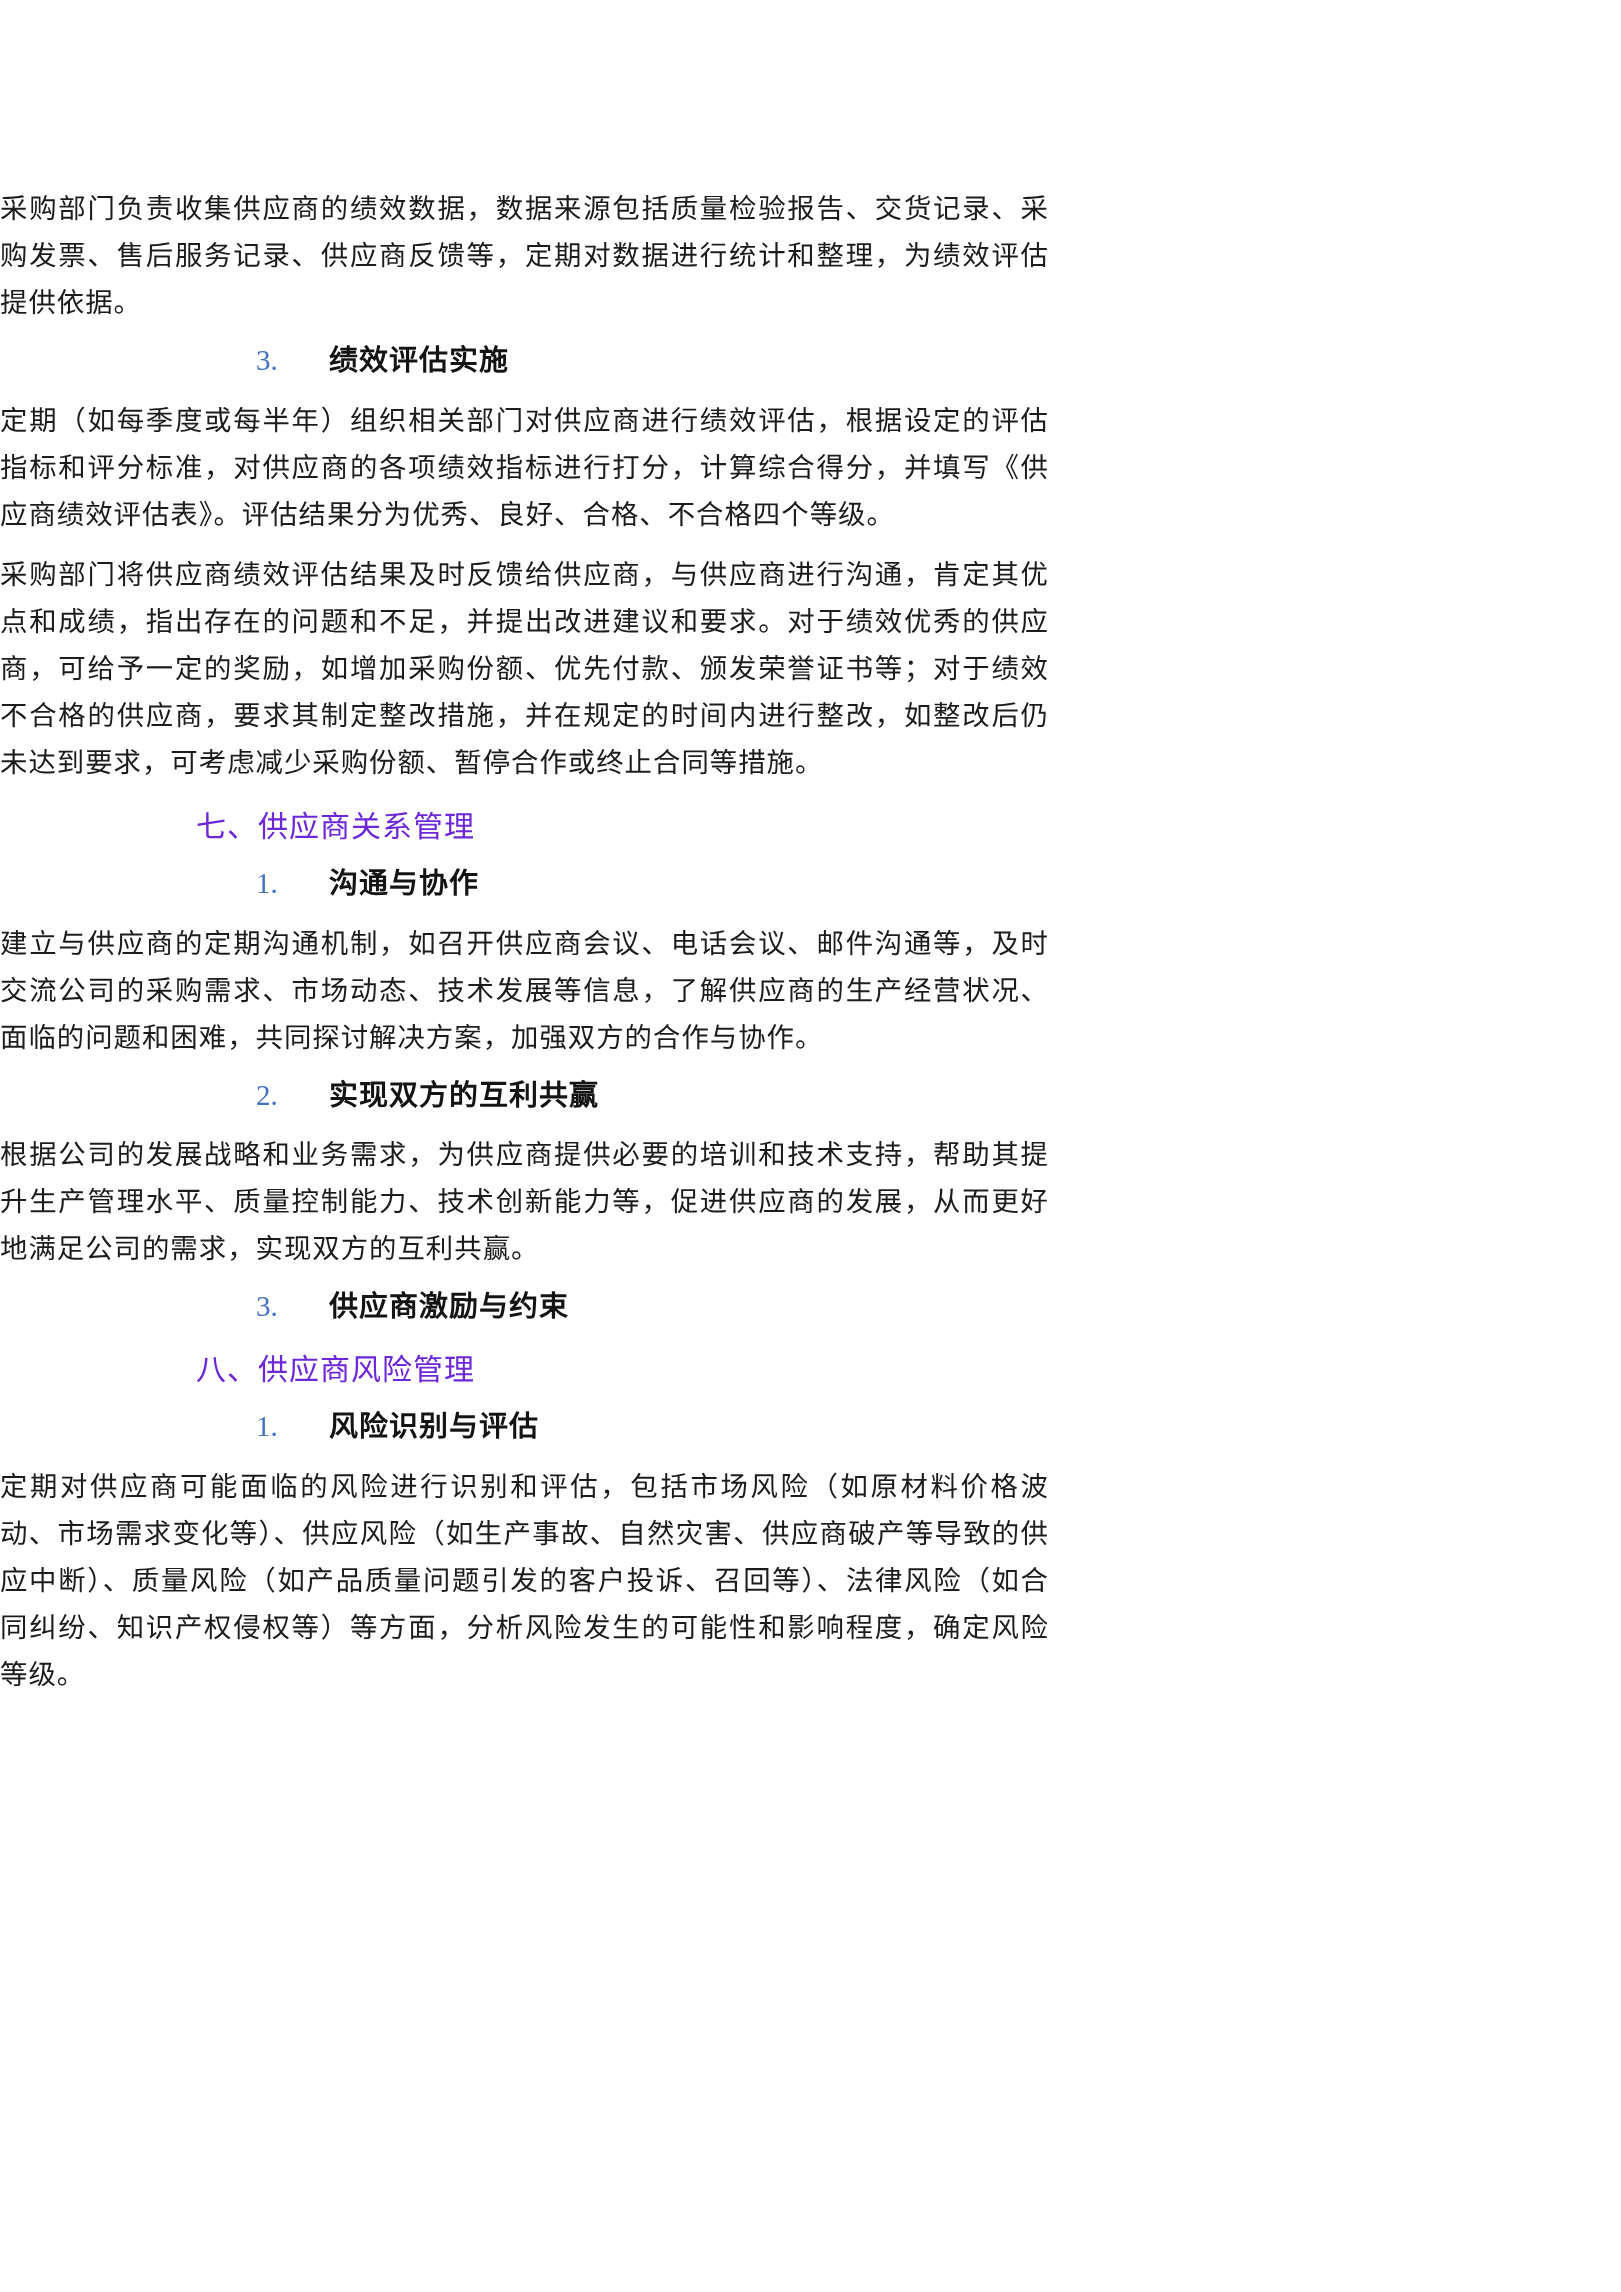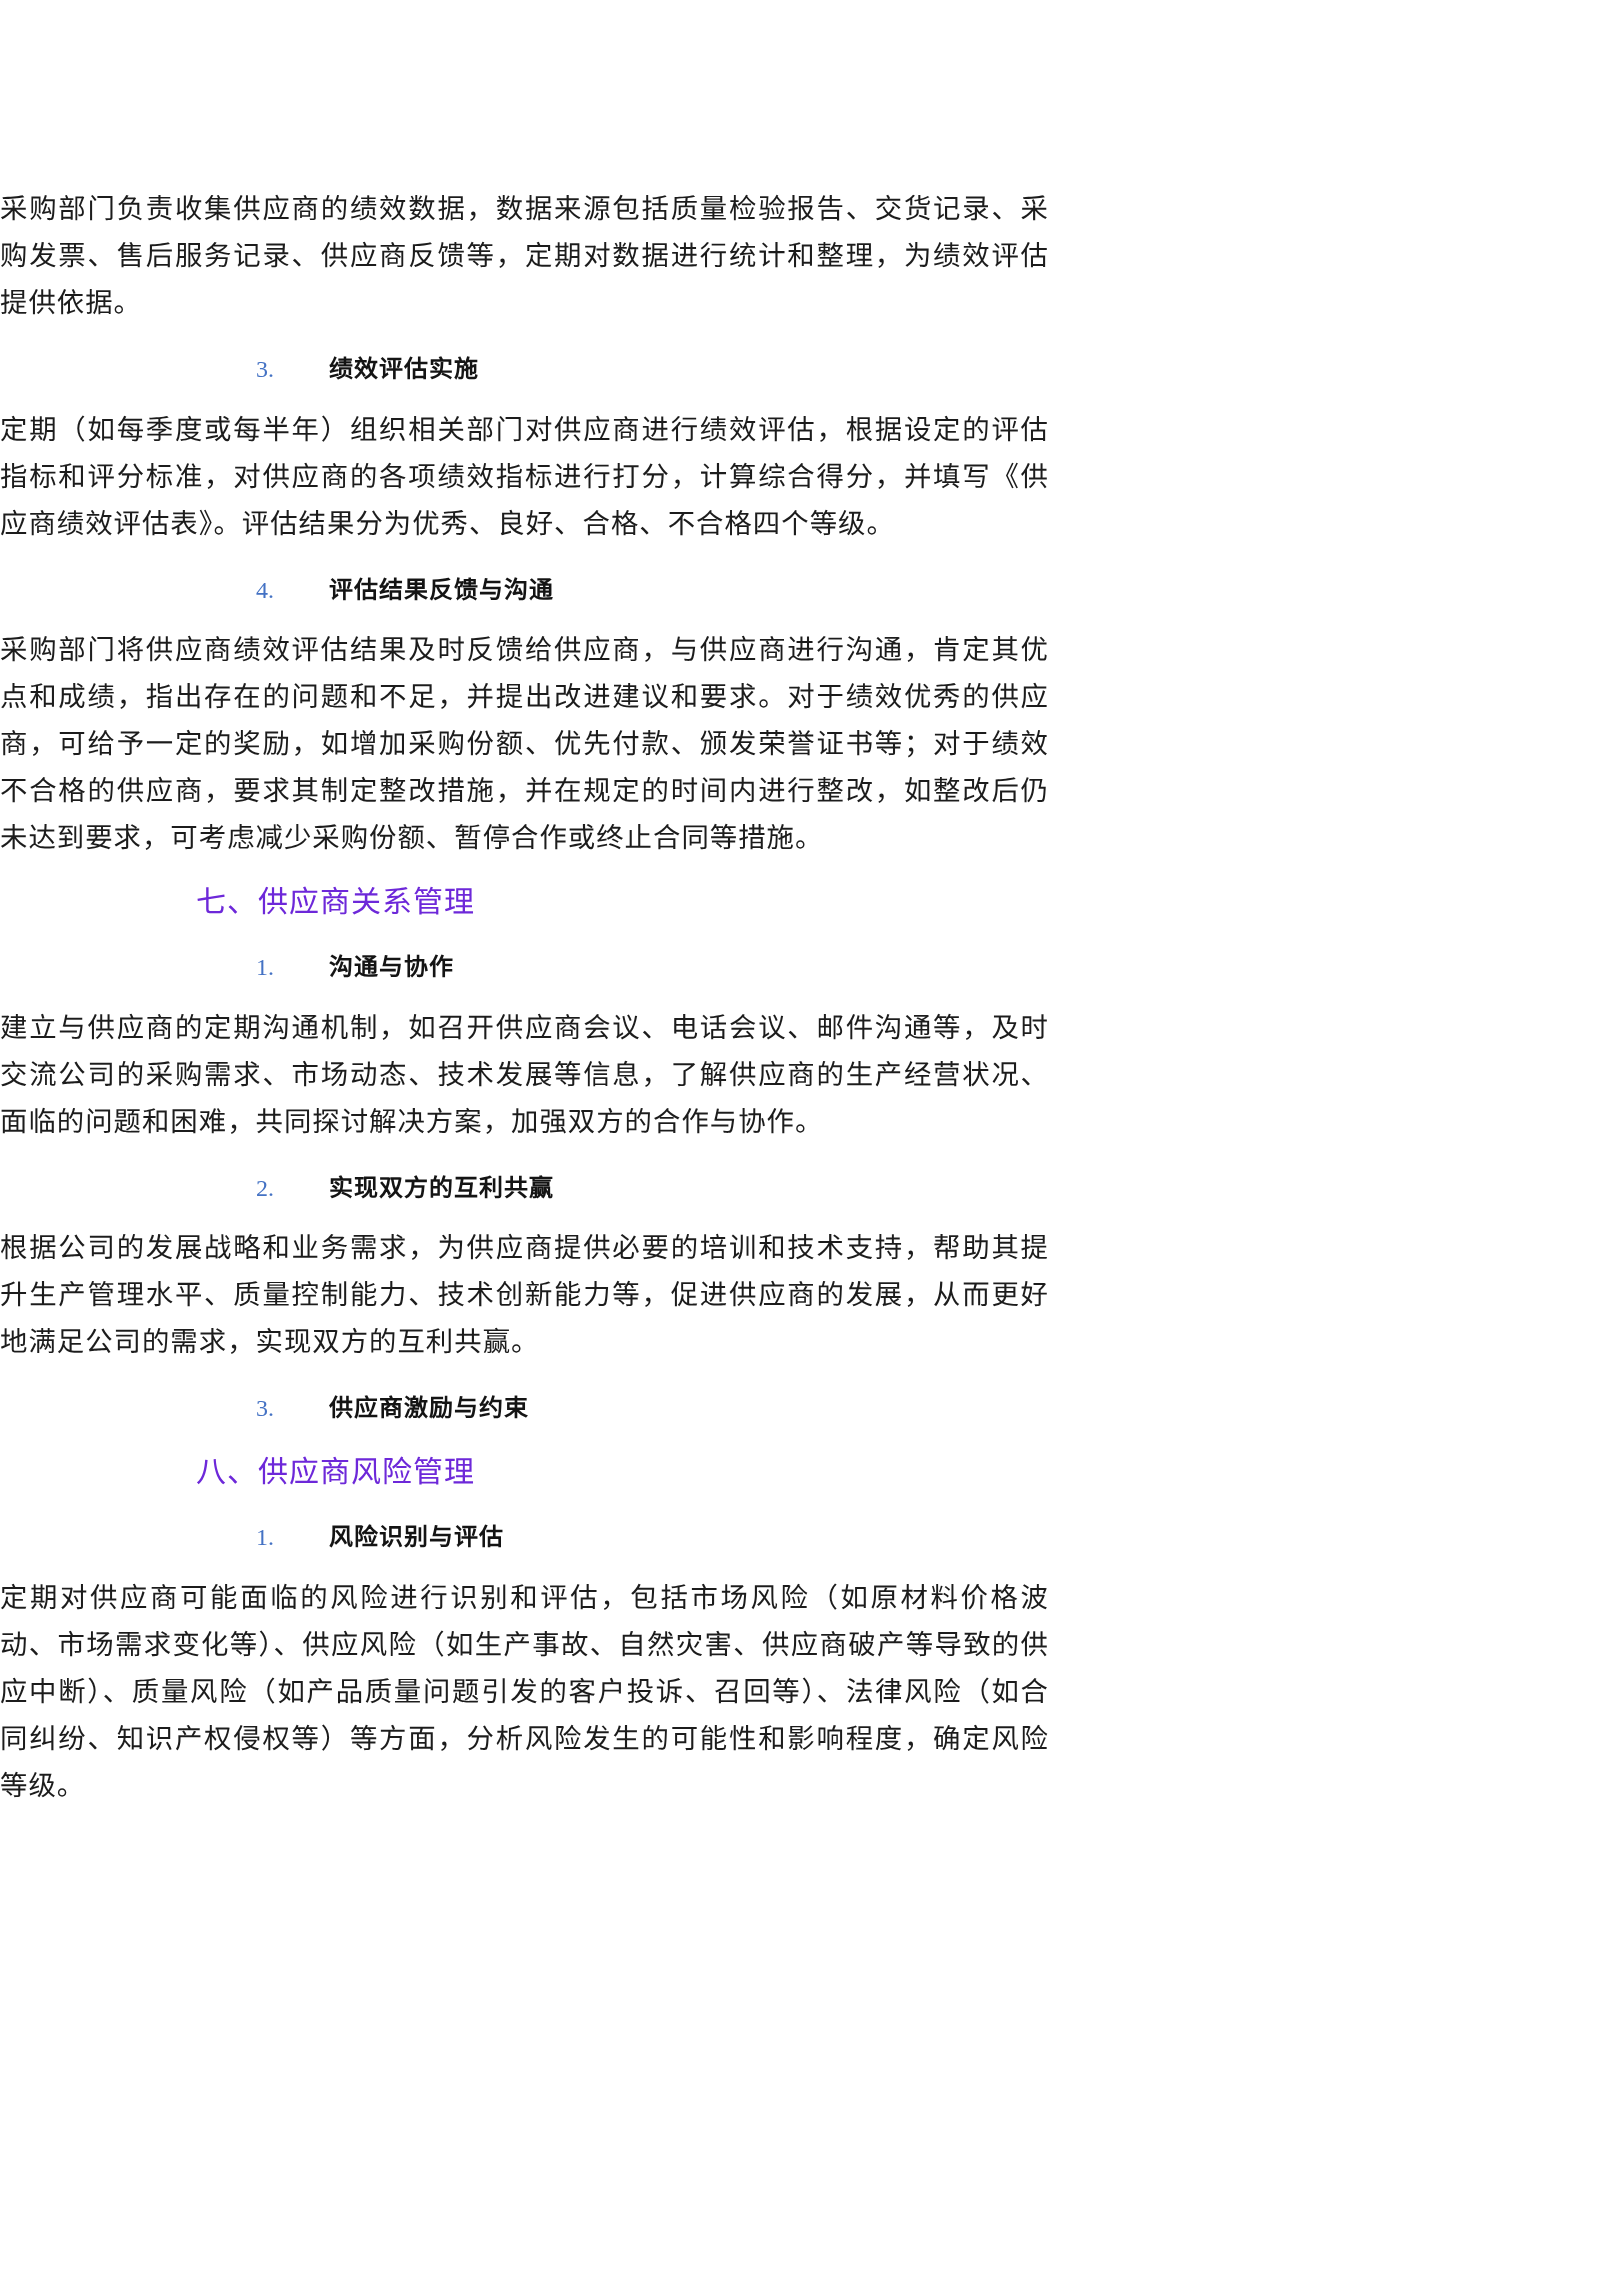--- a/index.html
+++ b/index.html
@@ -38,22 +38,22 @@
     top: 15.7px;
     width: 8.8px;
     height: 8.8px;
     border: 2px solid #7b9bd2;
     border-radius: 50%;
     background: #f4f7fc;
   }
   
   .numbered-heading {
     margin-left: 256px;
-    margin-top: 19px;
-    font-size: 24px;
+    margin-top: 10px;
+    font-size: 29px;
     line-height: 47px;
     white-space: nowrap;
   }
   .numbered-heading .num {
     display: inline-block;
     width: 73px;
     color: #4472c4;
     font-weight: 400;
   }
   .numbered-heading .title {
@@ -85,23 +85,20 @@
 
     <div class="numbered-heading">
       <span class="num">3.</span><span class="title">绩效评估实施</span>
     </div>
 
     <div class="bullet-item">
       <span class="bullet-marker"></span>
       <span>定期（如每季度或每半年）组织相关部门对供应商进行绩效评估，根据设定的评估指标和评分标准，对供应商的各项绩效指标进行打分，计算综合得分，并填写《供应商绩效评估表》。评估结果分为优秀、良好、合格、不合格四个等级。</span>
     </div>
 
-    <div class="numbered-heading">
-      <span class="num">4.</span><span class="title">评估结果反馈与沟通</span>
-    </div>
 
     <div class="bullet-item">
       <span class="bullet-marker"></span>
       <span>采购部门将供应商绩效评估结果及时反馈给供应商，与供应商进行沟通，肯定其优点和成绩，指出存在的问题和不足，并提出改进建议和要求。对于绩效优秀的供应商，可给予一定的奖励，如增加采购份额、优先付款、颁发荣誉证书等；对于绩效不合格的供应商，要求其制定整改措施，并在规定的时间内进行整改，如整改后仍未达到要求，可考虑减少采购份额、暂停合作或终止合同等措施。</span>
     </div>
 
     <div class="section-heading">七、供应商关系管理</div>
 
     <div class="numbered-heading">
       <span class="num">1.</span><span class="title">沟通与协作</span>

